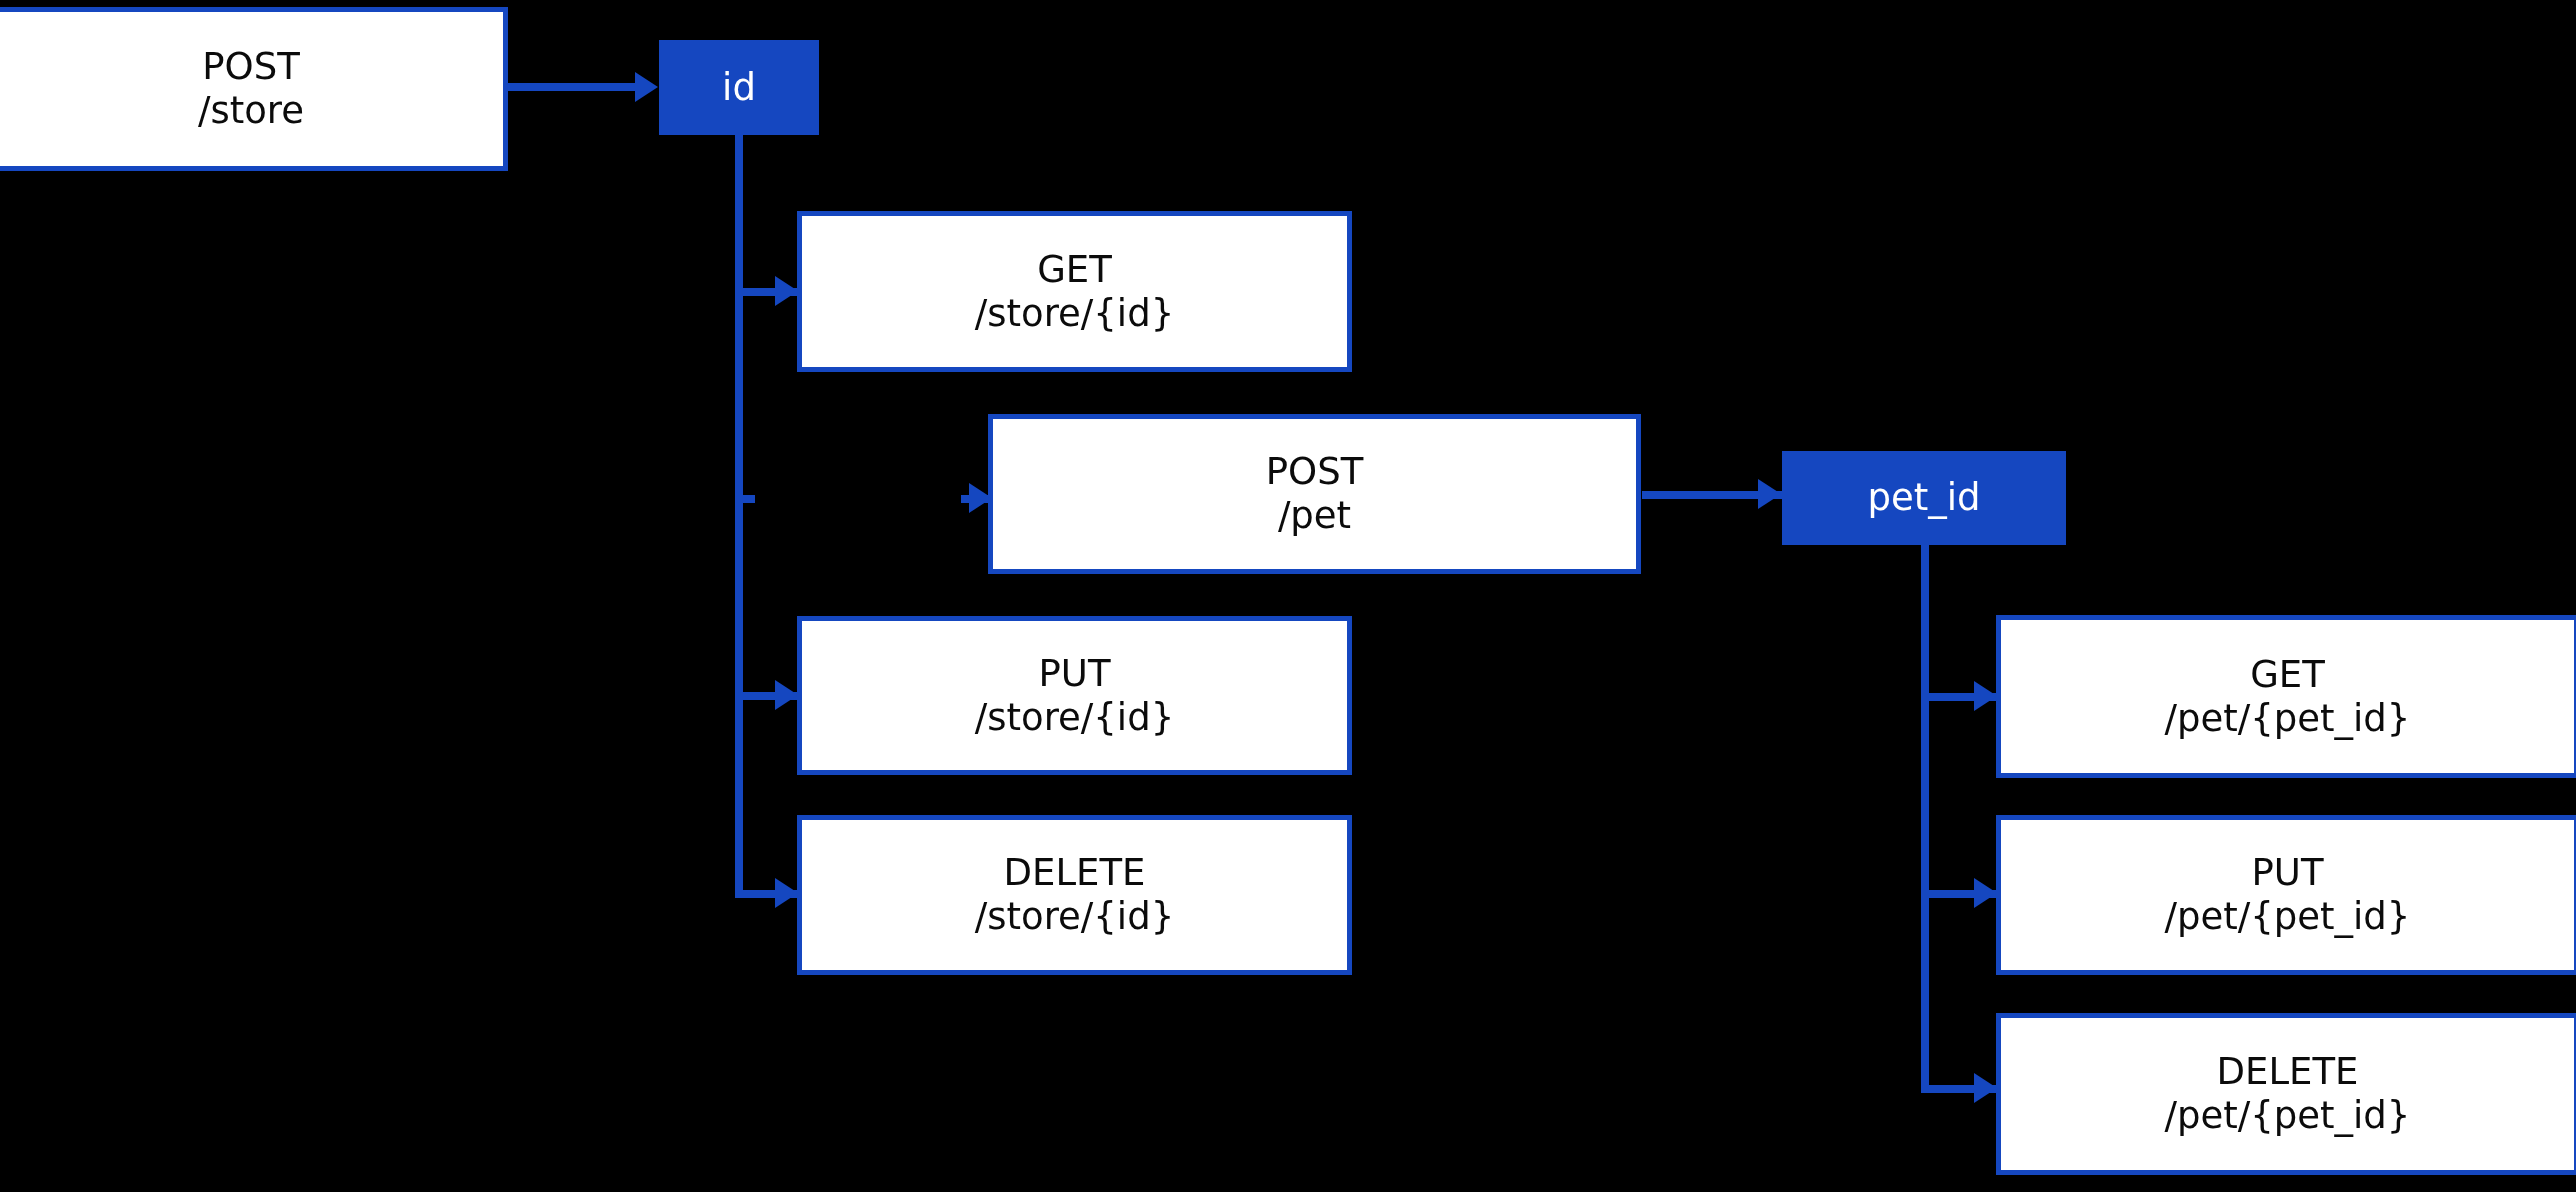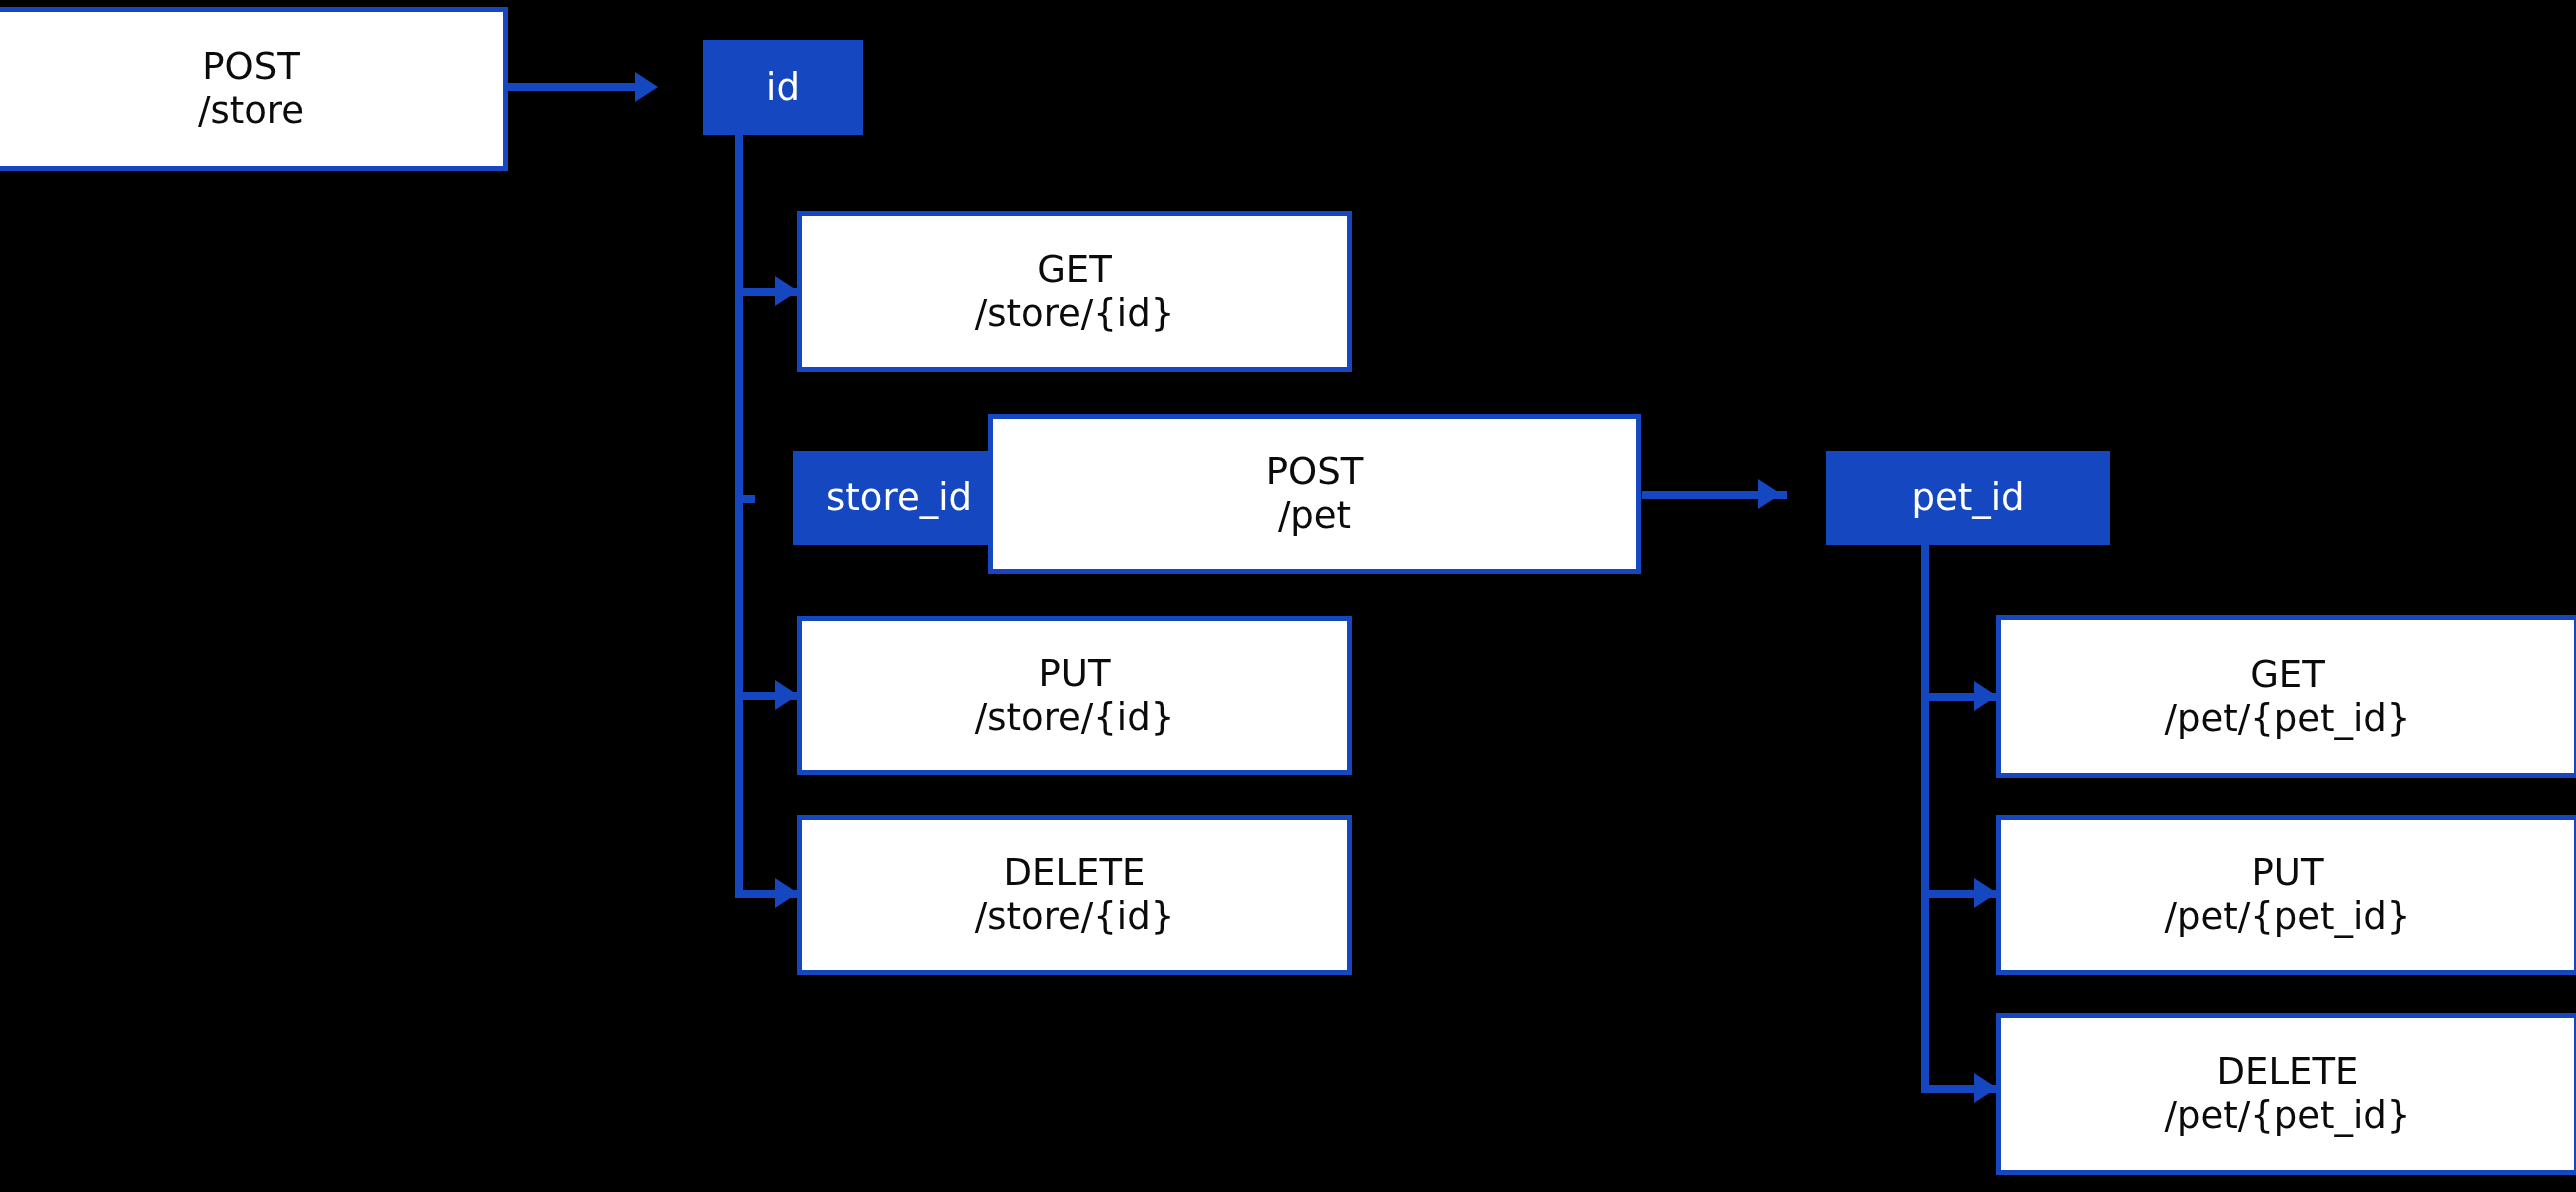--- a/index.html
+++ b/index.html
@@ -29,21 +29,20 @@
     background: #ffffff;
     border: 5.5px solid #1547c0;
     color: #0b0b0b;
     font-size: 37px;
   }
   .node.param {
     background: #1547c0;
     border: none;
     color: #ffffff;
     font-size: 37px;
-    margin-left: 44px;
   }
   .node .line1, .node .line2 {
     display: block;
     white-space: pre;
   }
   
   .seg {
     position: absolute;
     background: #1547c0;
   }
@@ -101,23 +100,20 @@
 
   <div class="node param" style="left:659px; top:40px; width:160px; height:95px;">
     <span class="line1">id</span>
   </div>
 
   <div class="node endpoint" style="left:797px; top:211px; width:555px; height:161px;">
     <span class="line1">GET</span>
     <span class="line2">/store/{id}</span>
   </div>
 
-  <div class="node param" style="left:749px; top:451px; width:212px; height:94px;">
-    <span class="line1">store_id</span>
-  </div>
 
   <div class="node endpoint" style="left:988px; top:414px; width:653px; height:160px;">
     <span class="line1">POST</span>
     <span class="line2">/pet</span>
   </div>
 
   <div class="node param" style="left:1782px; top:451px; width:284px; height:94px;align-items:center;">
     <span class="line1">pet_id</span>
   </div>
 

